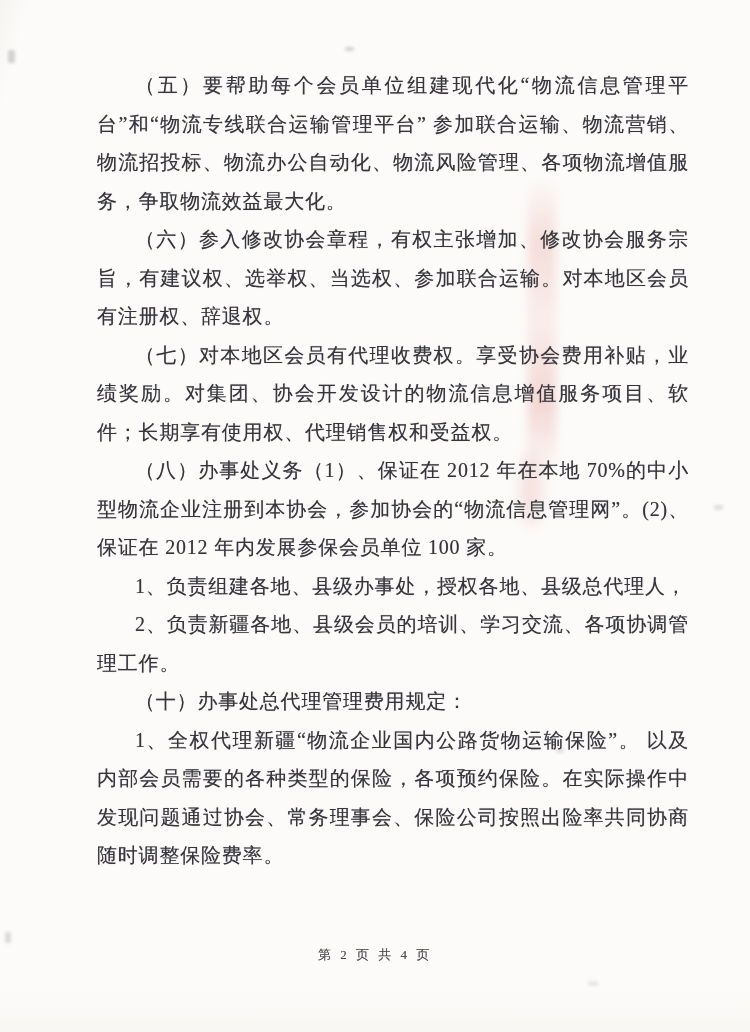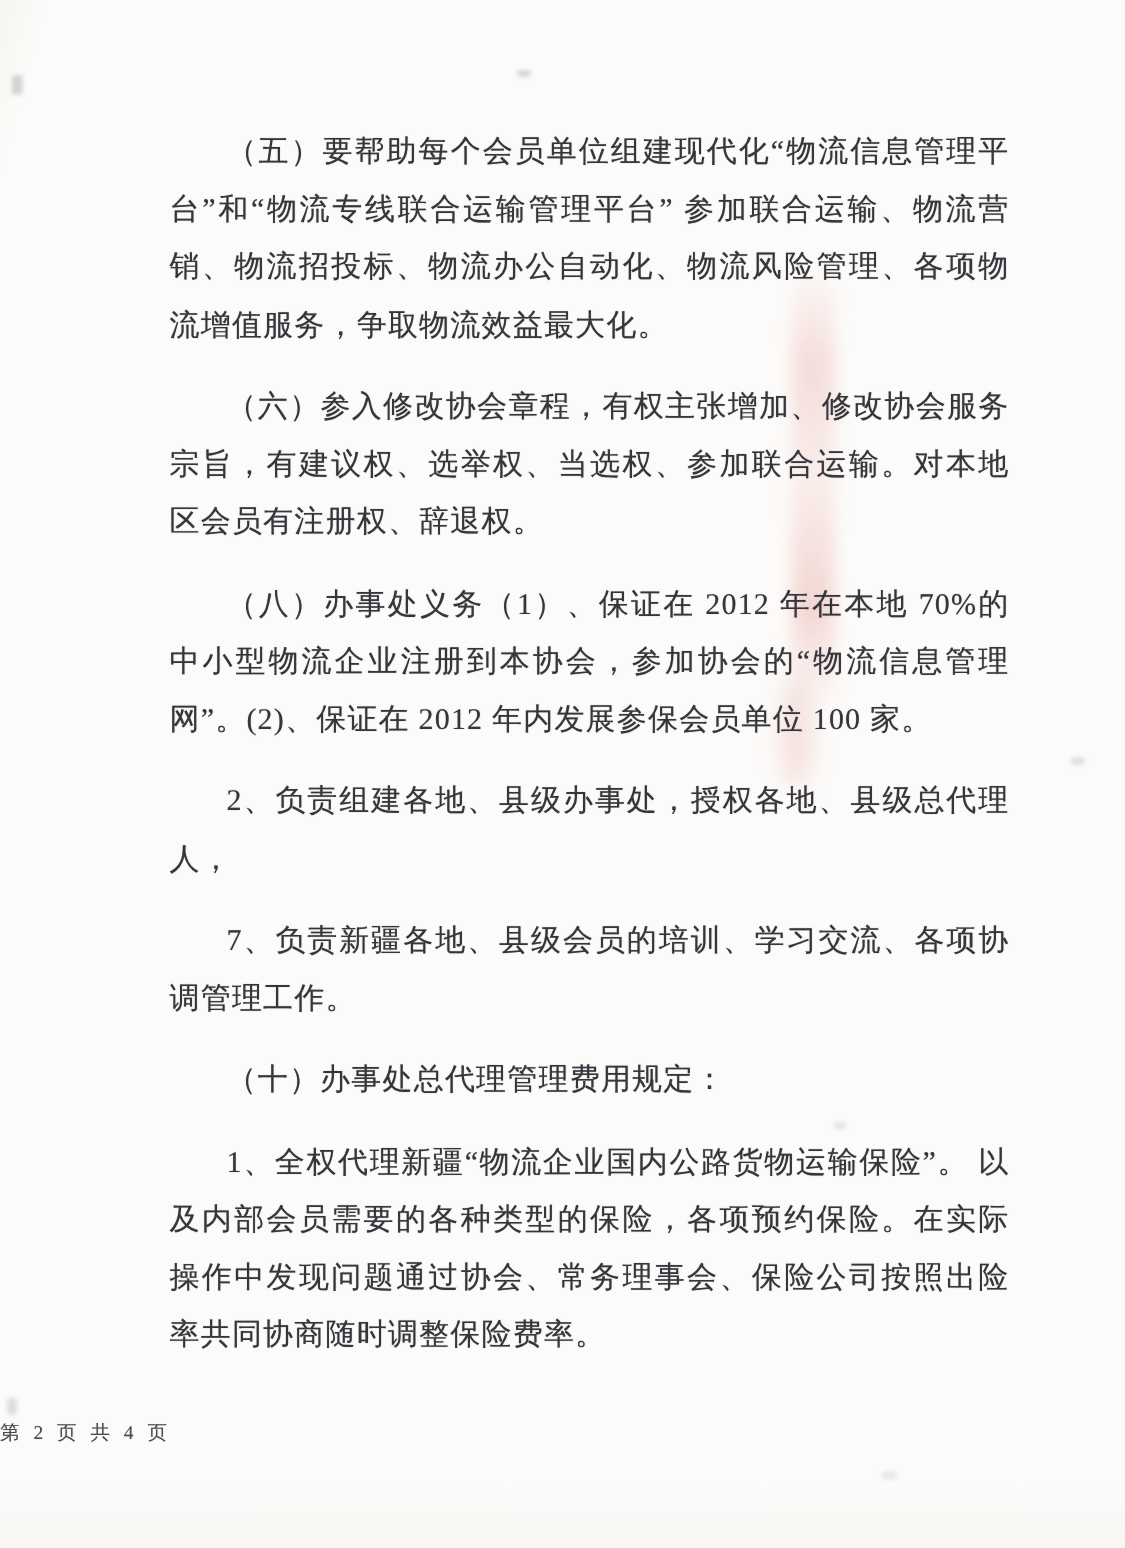--- a/index.html
+++ b/index.html
@@ -27,30 +27,30 @@
     left: 97px;
     top: 66px;
     width: 592px;
     color: var(--ink-color, #35353b);
     font-size: 20px;
     line-height: 38.5px;
     text-align: justify;
     letter-spacing: 0.8px;
   }
   .content p {
-    margin: 16px;
+    margin: 0;
     text-indent: 1.9em;
     text-shadow: 0 0 0.7px rgba(70, 70, 80, 0.55);
   }
   .footer {
     position: absolute;
     left: 0;
     top: 946px;
     width: 100%;
-    text-align: left;
+    text-align: center;
     font-size: 13px;
     color: #4a4a50;
     letter-spacing: 3px;
     text-shadow: 0 0 0.5px rgba(70, 70, 80, 0.4);
   }
   .stain, .speck {
     position: absolute;
     pointer-events: none;
   }
   #stain-main {
@@ -99,21 +99,22 @@
   <div class="speck" id="speck-top-left"></div>
   <div class="speck" id="speck-top-mid"></div>
   <div class="speck" id="speck-mid-right"></div>
   <div class="speck" id="speck-low-mid"></div>
   <div class="speck" id="speck-bot-left"></div>
   <div class="speck" id="speck-bot-right"></div>
 
   <div class="content">
     <p>（五）要帮助每个会员单位组建现代化“物流信息管理平台”和“物流专线联合运输管理平台” 参加联合运输、物流营销、物流招投标、物流办公自动化、物流风险管理、各项物流增值服务，争取物流效益最大化。</p>
     <p>（六）参入修改协会章程，有权主张增加、修改协会服务宗旨，有建议权、选举权、当选权、参加联合运输。对本地区会员有注册权、辞退权。</p>
+    <p>（七）对本地区会员有代理收费权。享受协会费用补贴，业绩奖励。对集团、协会开发设计的物流信息增值服务项目、软件；长期享有使用权、代理销售权和受益权。</p>
     <p>（八）办事处义务（1）、保证在 2012 年在本地 70%的中小型物流企业注册到本协会，参加协会的“物流信息管理网”。(2)、保证在 2012 年内发展参保会员单位 100 家。</p>
-    <p>2、负责组建各地、县级办事处，授权各地、县级总代理人，</p>
-    <p>7、负责新疆各地、县级会员的培训、学习交流、各项协调管理工作。</p>
+    <p>1、负责组建各地、县级办事处，授权各地、县级总代理人，</p>
+    <p>2、负责新疆各地、县级会员的培训、学习交流、各项协调管理工作。</p>
     <p>（十）办事处总代理管理费用规定：</p>
     <p>1、全权代理新疆“物流企业国内公路货物运输保险”。 以及内部会员需要的各种类型的保险，各项预约保险。在实际操作中发现问题通过协会、常务理事会、保险公司按照出险率共同协商随时调整保险费率。</p>
   </div>
 
   <div class="footer">第 2 页 共 4 页</div>
 </div>
 
 </body></html>

